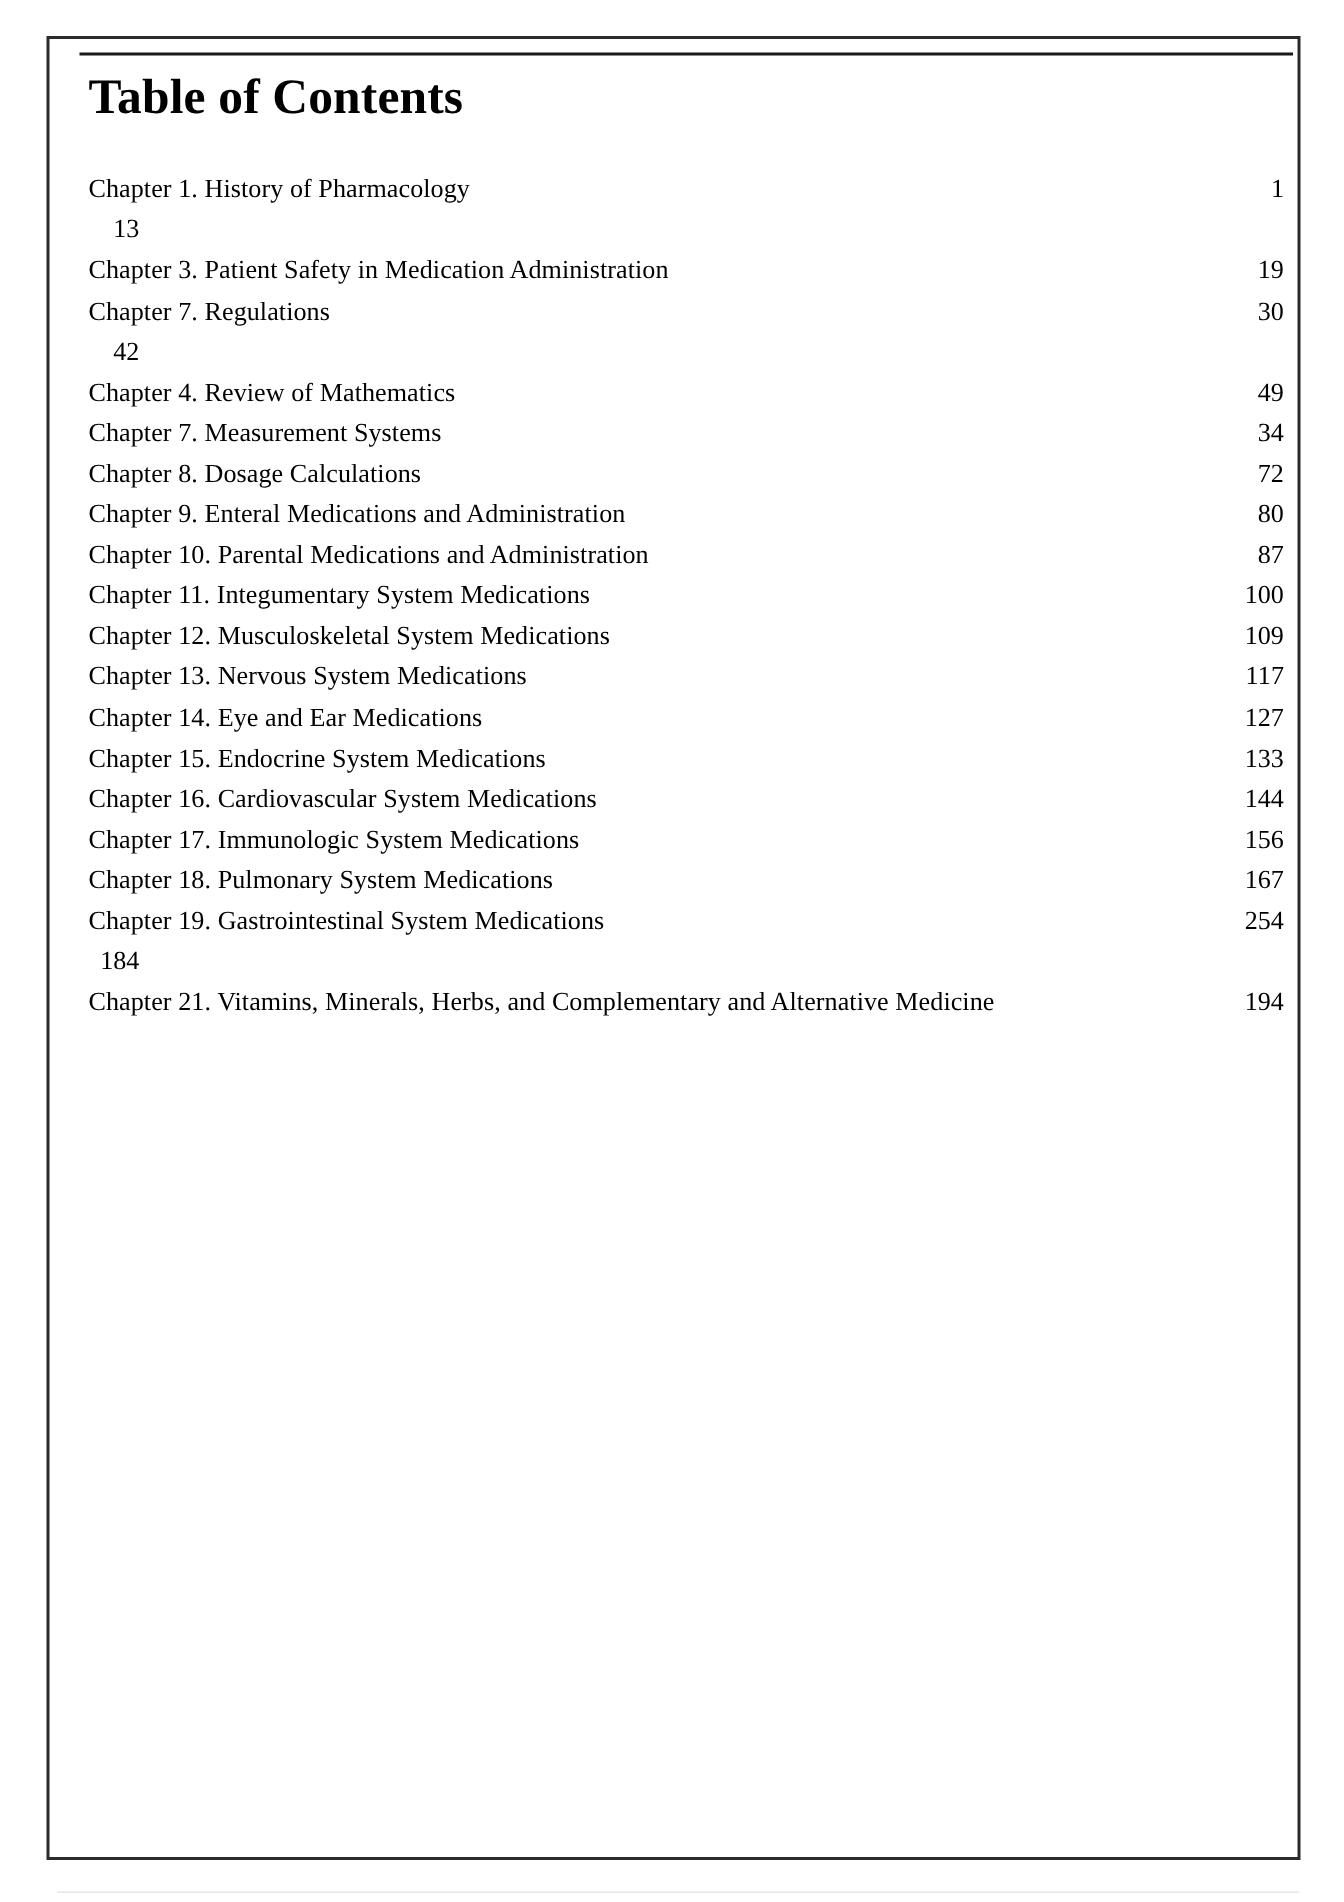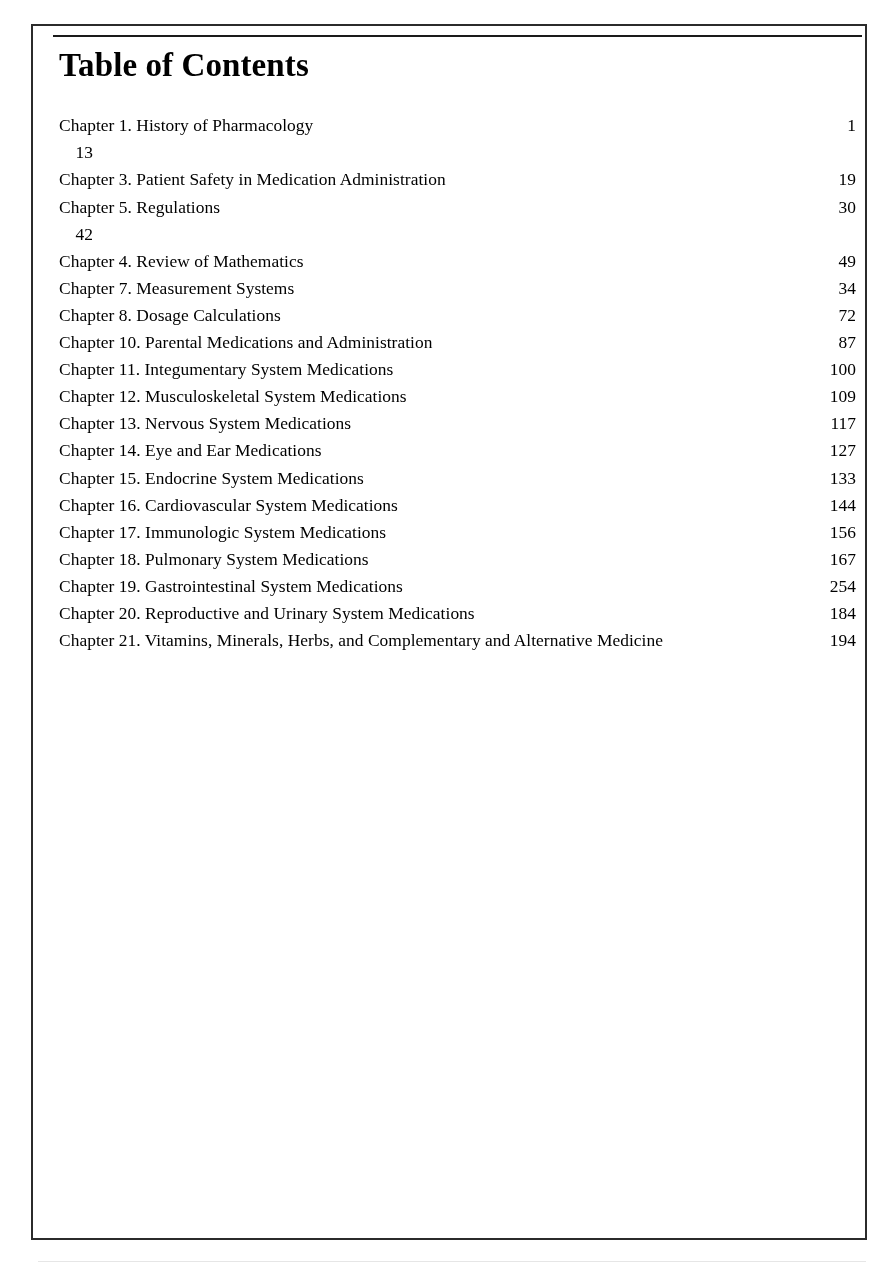--- a/index.html
+++ b/index.html
@@ -109,37 +109,41 @@
           <span class="toc-entry-page">1</span>
         </div>
         <div class="toc-row">
           <span class="toc-entry-page">13</span>
         </div>
         <div class="toc-row">
           <span class="toc-entry-title">Chapter 3. Patient Safety in Medication Administration</span>
           <span class="toc-entry-page">19</span>
         </div>
         <div class="toc-row">
-          <span class="toc-entry-title">Chapter 5. Regulations</span>
+          <span class="toc-entry-title">Chapter 7. Regulations</span>
           <span class="toc-entry-page">30</span>
         </div>
         <div class="toc-row">
           <span class="toc-entry-page">42</span>
         </div>
         <div class="toc-row">
           <span class="toc-entry-title">Chapter 4. Review of Mathematics</span>
           <span class="toc-entry-page">49</span>
         </div>
         <div class="toc-row">
           <span class="toc-entry-title">Chapter 7. Measurement Systems</span>
           <span class="toc-entry-page">34</span>
         </div>
         <div class="toc-row">
           <span class="toc-entry-title">Chapter 8. Dosage Calculations</span>
           <span class="toc-entry-page">72</span>
+        </div>
+        <div class="toc-row">
+          <span class="toc-entry-title">Chapter 9. Enteral Medications and Administration</span>
+          <span class="toc-entry-page">80</span>
         </div>
         <div class="toc-row">
           <span class="toc-entry-title">Chapter 10. Parental Medications and Administration</span>
           <span class="toc-entry-page">87</span>
         </div>
         <div class="toc-row">
           <span class="toc-entry-title">Chapter 11. Integumentary System Medications</span>
           <span class="toc-entry-page">100</span>
         </div>
         <div class="toc-row">
@@ -168,21 +172,20 @@
         </div>
         <div class="toc-row">
           <span class="toc-entry-title">Chapter 18. Pulmonary System Medications</span>
           <span class="toc-entry-page">167</span>
         </div>
         <div class="toc-row">
           <span class="toc-entry-title">Chapter 19. Gastrointestinal System Medications</span>
           <span class="toc-entry-page">254</span>
         </div>
         <div class="toc-row">
-          <span class="toc-entry-title">Chapter 20. Reproductive and Urinary System Medications</span>
           <span class="toc-entry-page">184</span>
         </div>
         <div class="toc-row">
           <span class="toc-entry-title">Chapter 21. Vitamins, Minerals, Herbs, and Complementary and Alternative Medicine</span>
           <span class="toc-entry-page">194</span>
         </div>
       </div>
 
   </div>
 </div>

